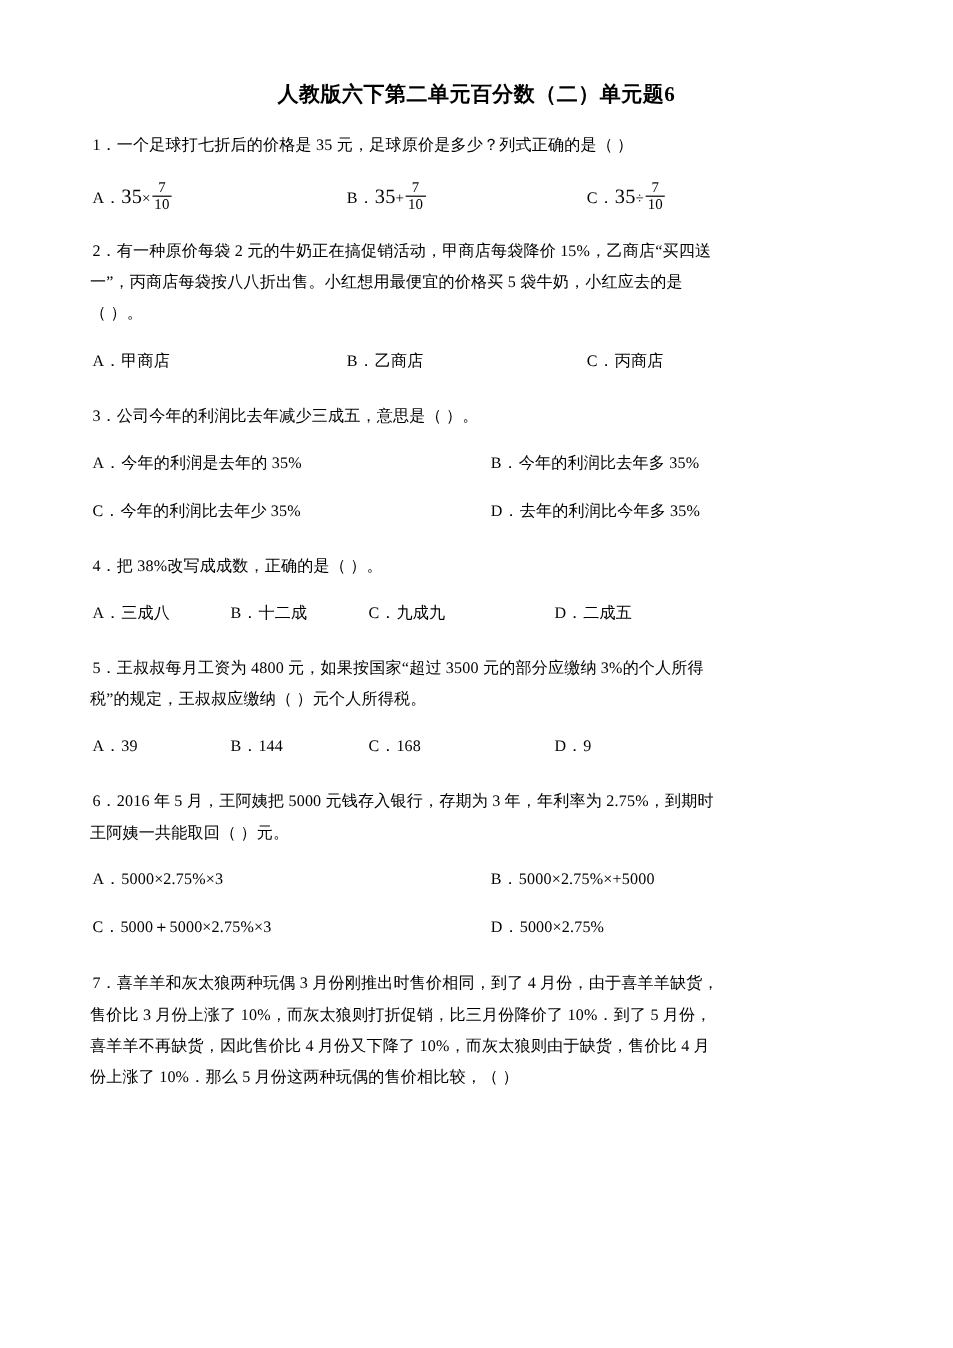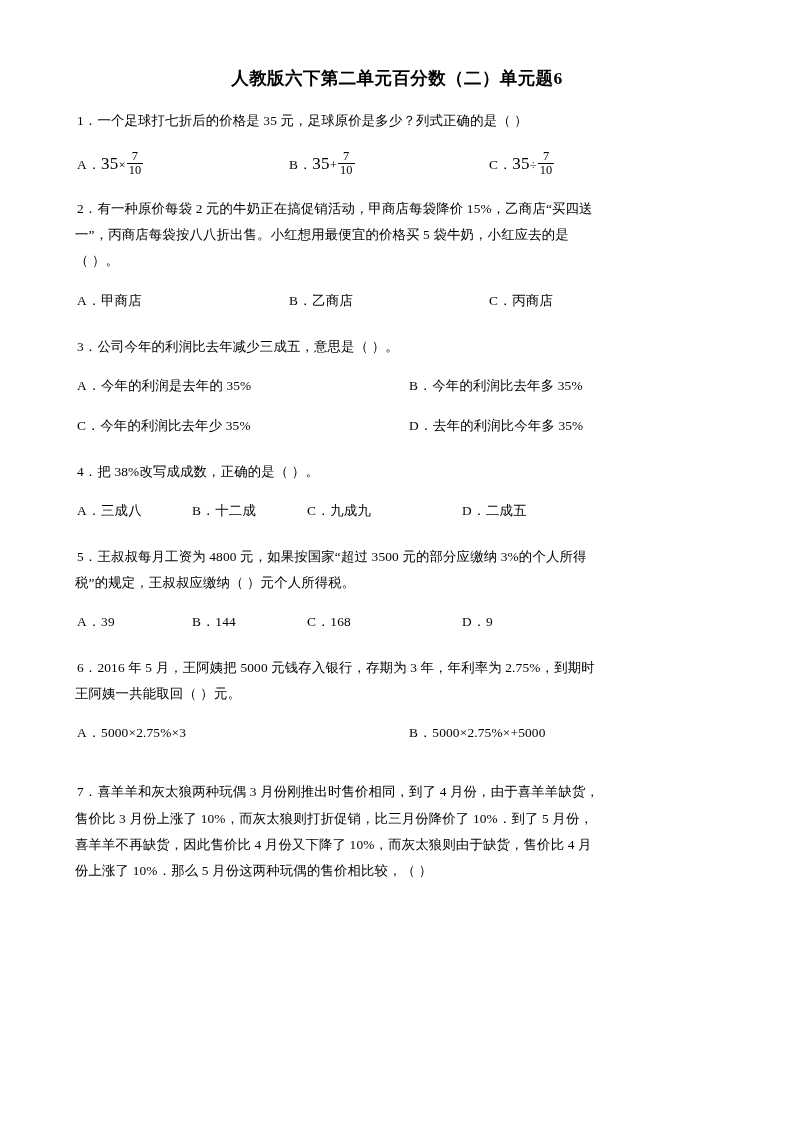--- a/index.html
+++ b/index.html
@@ -208,20 +208,24 @@
     <div class="q-stem">
       <span>6．2016 年 5 月，王阿姨把 5000 元钱存入银行，存期为 3 年，年利率为 2.75%，到期时</span>
       <span class="cont">王阿姨一共能取回（     ）元。</span>
     </div>
     <div class="gap-sm"></div>
     <div class="opts">
       <div class="opt w1"><span class="opt-label">A．</span><span>5000×2.75%×3</span></div>
       <div class="opt w2"><span class="opt-label">B．</span><span>5000×2.75%×+5000</span></div>
     </div>
     <div class="gap-sm"></div>
+    <div class="opts">
+      <div class="opt w1"><span class="opt-label">C．</span><span>5000＋5000×2.75%×3</span></div>
+      <div class="opt w2"><span class="opt-label">D．</span><span>5000×2.75%</span></div>
+    </div>
   </div>
 
   <div class="gap-md"></div>
 
   <div class="question">
     <div class="q-stem">
       <span>7．喜羊羊和灰太狼两种玩偶 3 月份刚推出时售价相同，到了 4 月份，由于喜羊羊缺货，</span>
       <span class="cont">售价比 3 月份上涨了 10%，而灰太狼则打折促销，比三月份降价了 10%．到了 5 月份，</span>
       <span class="cont">喜羊羊不再缺货，因此售价比 4 月份又下降了 10%，而灰太狼则由于缺货，售价比 4 月</span>
       <span class="cont">份上涨了 10%．那么 5 月份这两种玩偶的售价相比较，（     ）</span>

